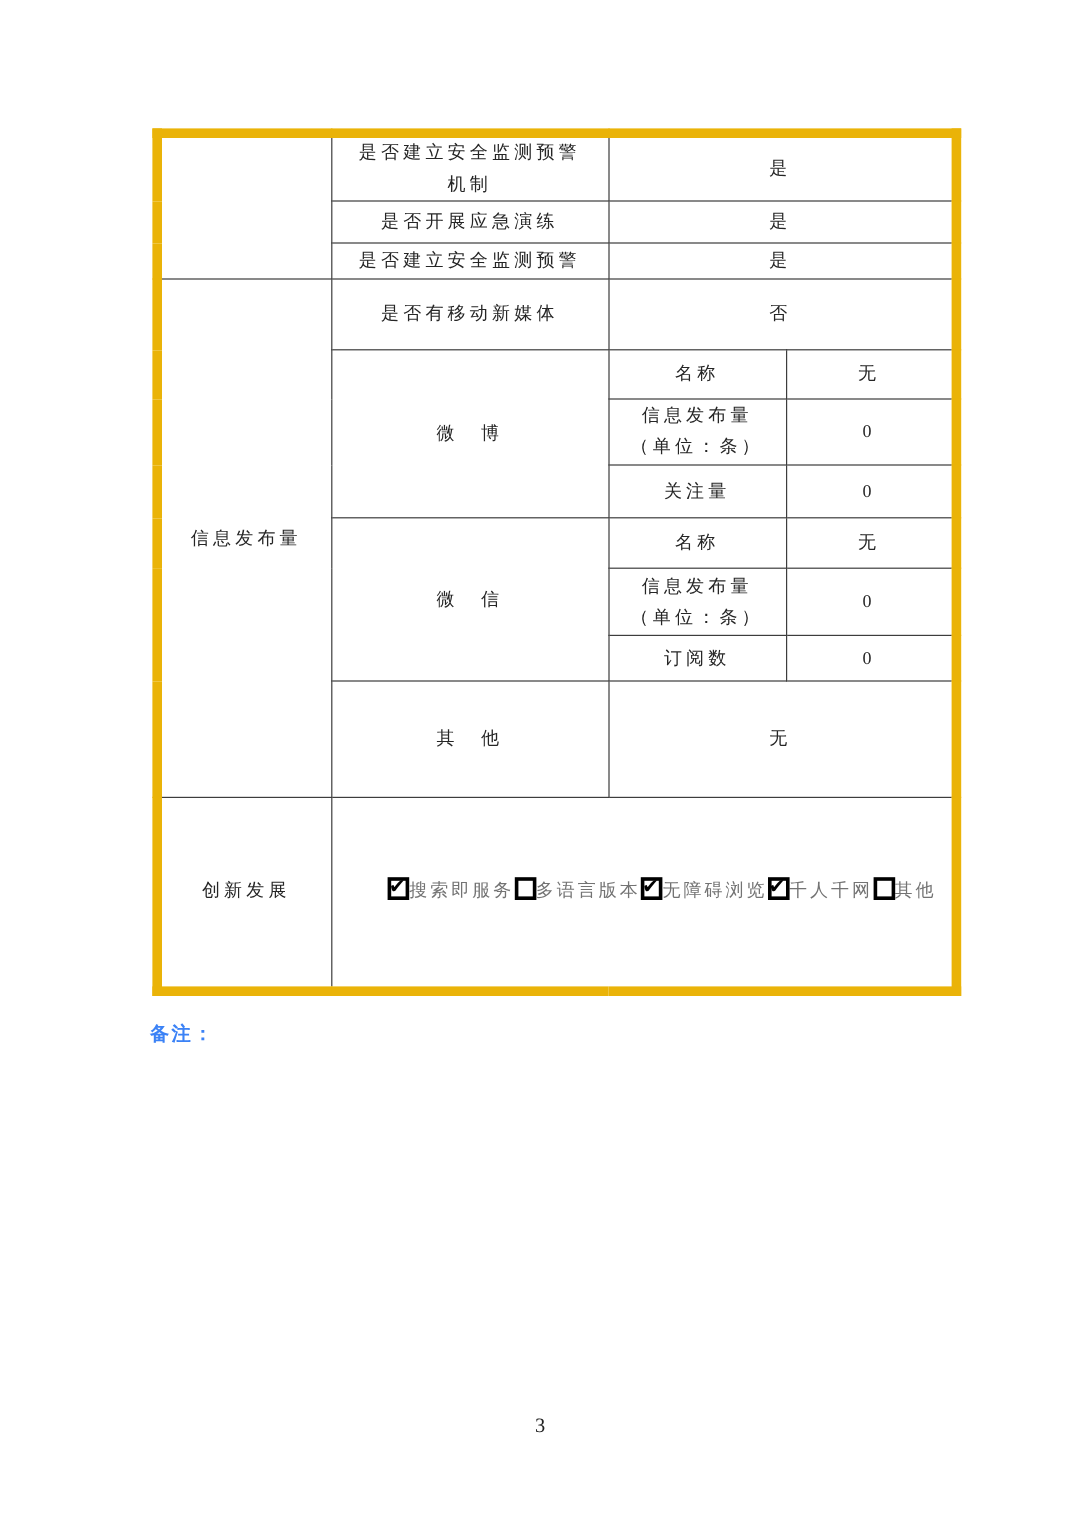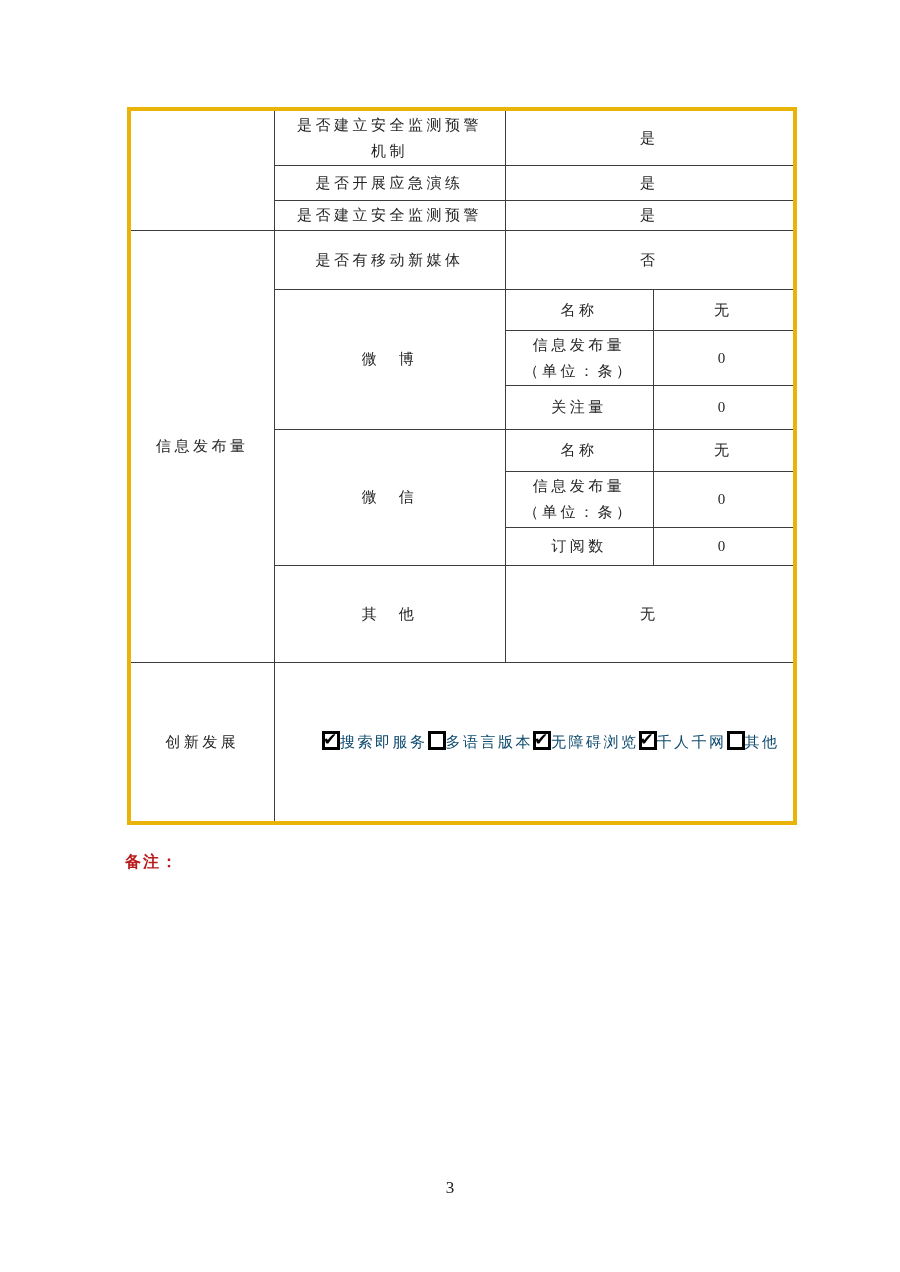--- a/index.html
+++ b/index.html
@@ -4,21 +4,21 @@
 <style>
   html,body { margin:0; padding:0; }
   body {
     width:900px; height:1272px; background:#ffffff; position:relative;
     font-family:"Liberation Serif","DejaVu Serif",serif; color:#222222;
     overflow:hidden;
   }
   table.report {
     position:absolute; left:127px; top:107px; width:666px;
     border-collapse:collapse; table-layout:fixed;
-    border:4px solid #eab308;
+    border:8px solid #eab308;
   }
   table.report td {
     border:1px solid #3d3d3d;
     text-align:center; vertical-align:middle;
     font-size:15px; line-height:26px; letter-spacing:3.5px;
     white-space:pre-line; padding:0; color:#262626;
   }
   td.val { letter-spacing:0.5px; }
   tr.r1{height:56px} tr.r2{height:35px} tr.r3{height:30px} tr.r4{height:59px}
   tr.r5{height:41px} tr.r6{height:55px} tr.r7{height:44px} tr.r8{height:42px}
@@ -27,25 +27,25 @@
   .cb-line { padding-left:34px; }
   .cb {
     display:inline-block; width:12px; height:13px; border:3px solid #000;
     position:relative; vertical-align:-3px; background:#fff;
   }
   .cb .mark {
     position:absolute; left:-2px; top:-12px;
     font-family:"DejaVu Sans","Liberation Sans",sans-serif;
     font-size:17px; font-weight:700; letter-spacing:0; color:#000; line-height:17px; top:-3px;
   }
-  .cb-label { font-size:15px; letter-spacing:2.5px; color:#0c4a6e; }
+  .cb-label { font-size:15px; letter-spacing:2.5px; color:#737373; }
   .remarks {
     position:absolute; left:125px; top:852px;
     font-family:"Liberation Sans","DejaVu Sans",sans-serif;
-    font-weight:700; font-size:16px; letter-spacing:2px; color:#b91c1c;
+    font-weight:700; font-size:16px; letter-spacing:2px; color:#3b82f6;
   }
   .page-number {
     position:absolute; left:0; top:1178px; width:900px; text-align:center;
     font-size:17px; color:#222222;
     font-family:"Liberation Serif","DejaVu Serif",serif;
   }
 </style>
 </head>
 <body>
 

